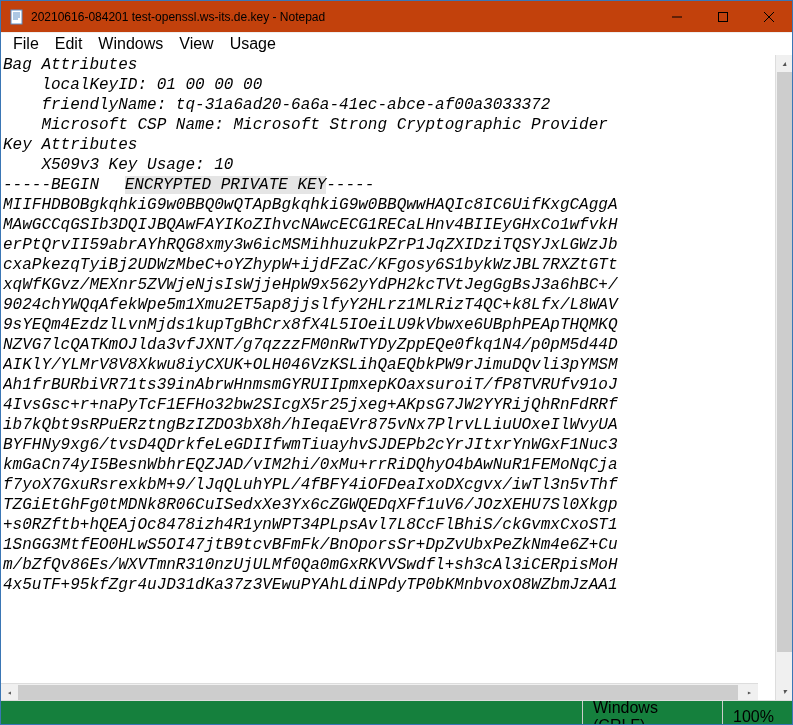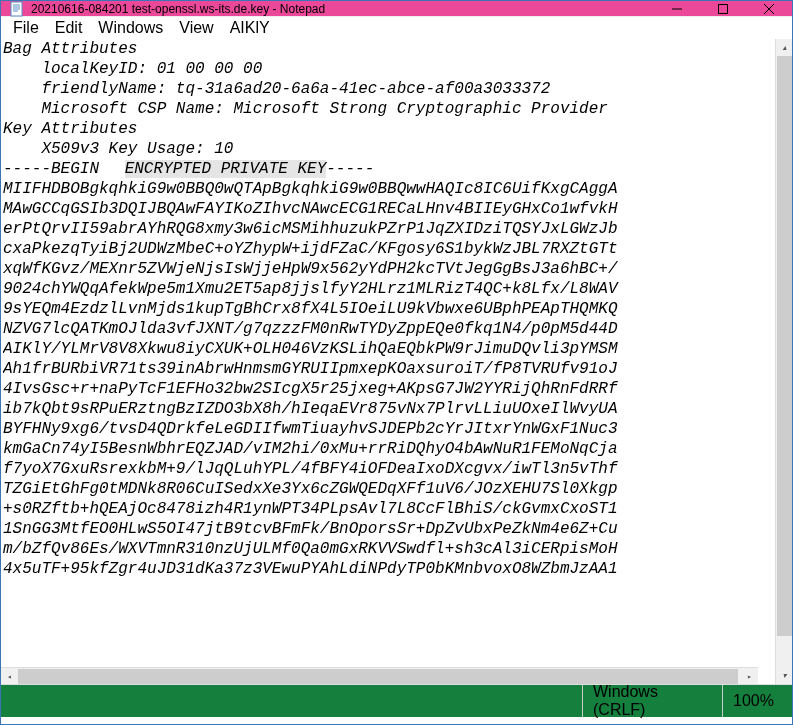--- a/index.html
+++ b/index.html
@@ -6,24 +6,24 @@
     body {
       font-family: "Segoe UI", Tahoma, sans-serif;
       font-size: 12px;
       background: #fff;
       width: 793px;
       height: 725px;
       overflow: hidden;
       border: 1px solid #3a76b5;
     }
     .titlebar {
-      height: 16px;
-      display: flex;
-      align-items: center;
-      background: #ec4899;
+      height: 32px;
+      display: flex;
+      align-items: center;
+      background: #c2410c;
       padding-left: 8px;
       border-bottom: 1px solid #eee;
     }
     .app-icon {
       width: 16px; height: 16px;
       margin-right: 6px;
       display: inline-flex; align-items: center; justify-content: center;
     }
     .title-text { flex: 1; font-size: 12px; color: #000; }
     .win-controls { display: flex; height: 100%; }
@@ -151,21 +151,21 @@
         </svg>
     </div>
   </div>
 </div>
 
 <div class="menubar">
   <div class="menu-item">File</div>
   <div class="menu-item">Edit</div>
   <div class="menu-item">Windows</div>
   <div class="menu-item">View</div>
-  <div class="menu-item">AIKlY</div>
+  <div class="menu-item">Usage</div>
 </div>
 
 <div class="editor-wrap">
   <div class="editor">
     <div class="editor-content"><span>Bag Attributes
     localKeyID: 01 00 00 00 
     friendlyName: tq-31a6ad20-6a6a-41ec-abce-af00a3033372
     Microsoft CSP Name: Microsoft Strong Cryptographic Provider
 Key Attributes
     X509v3 Key Usage: 10 

